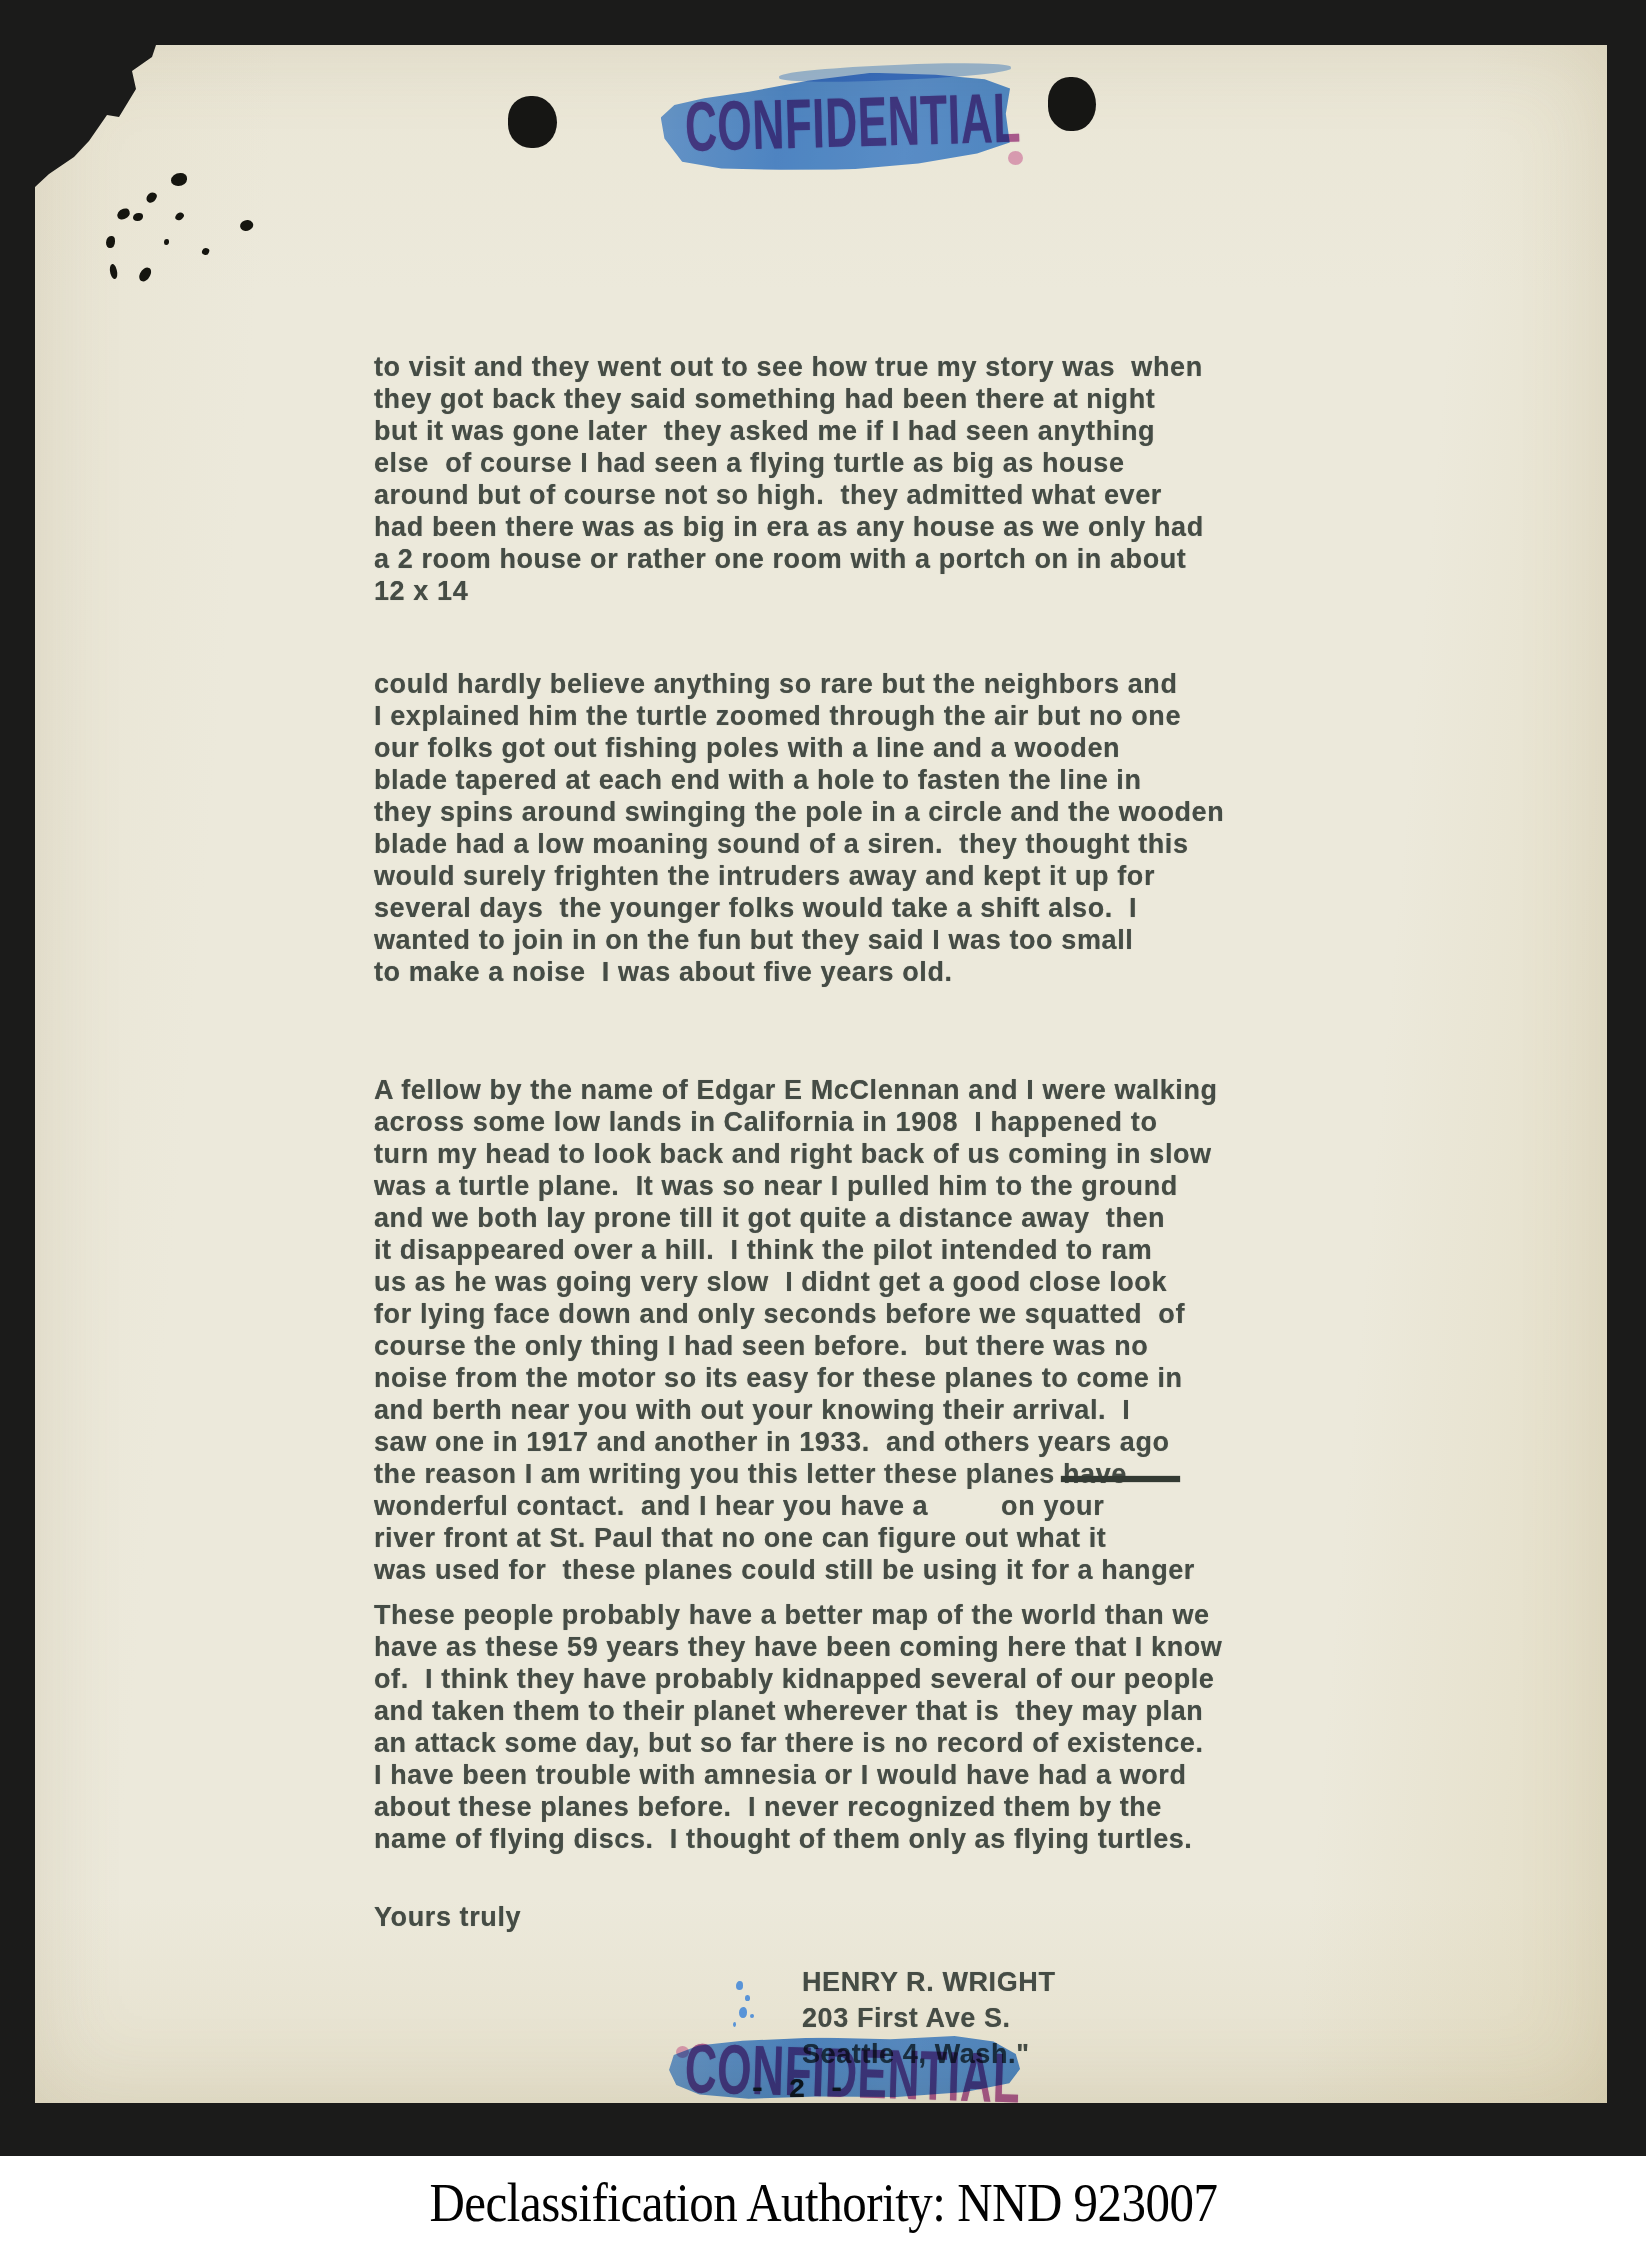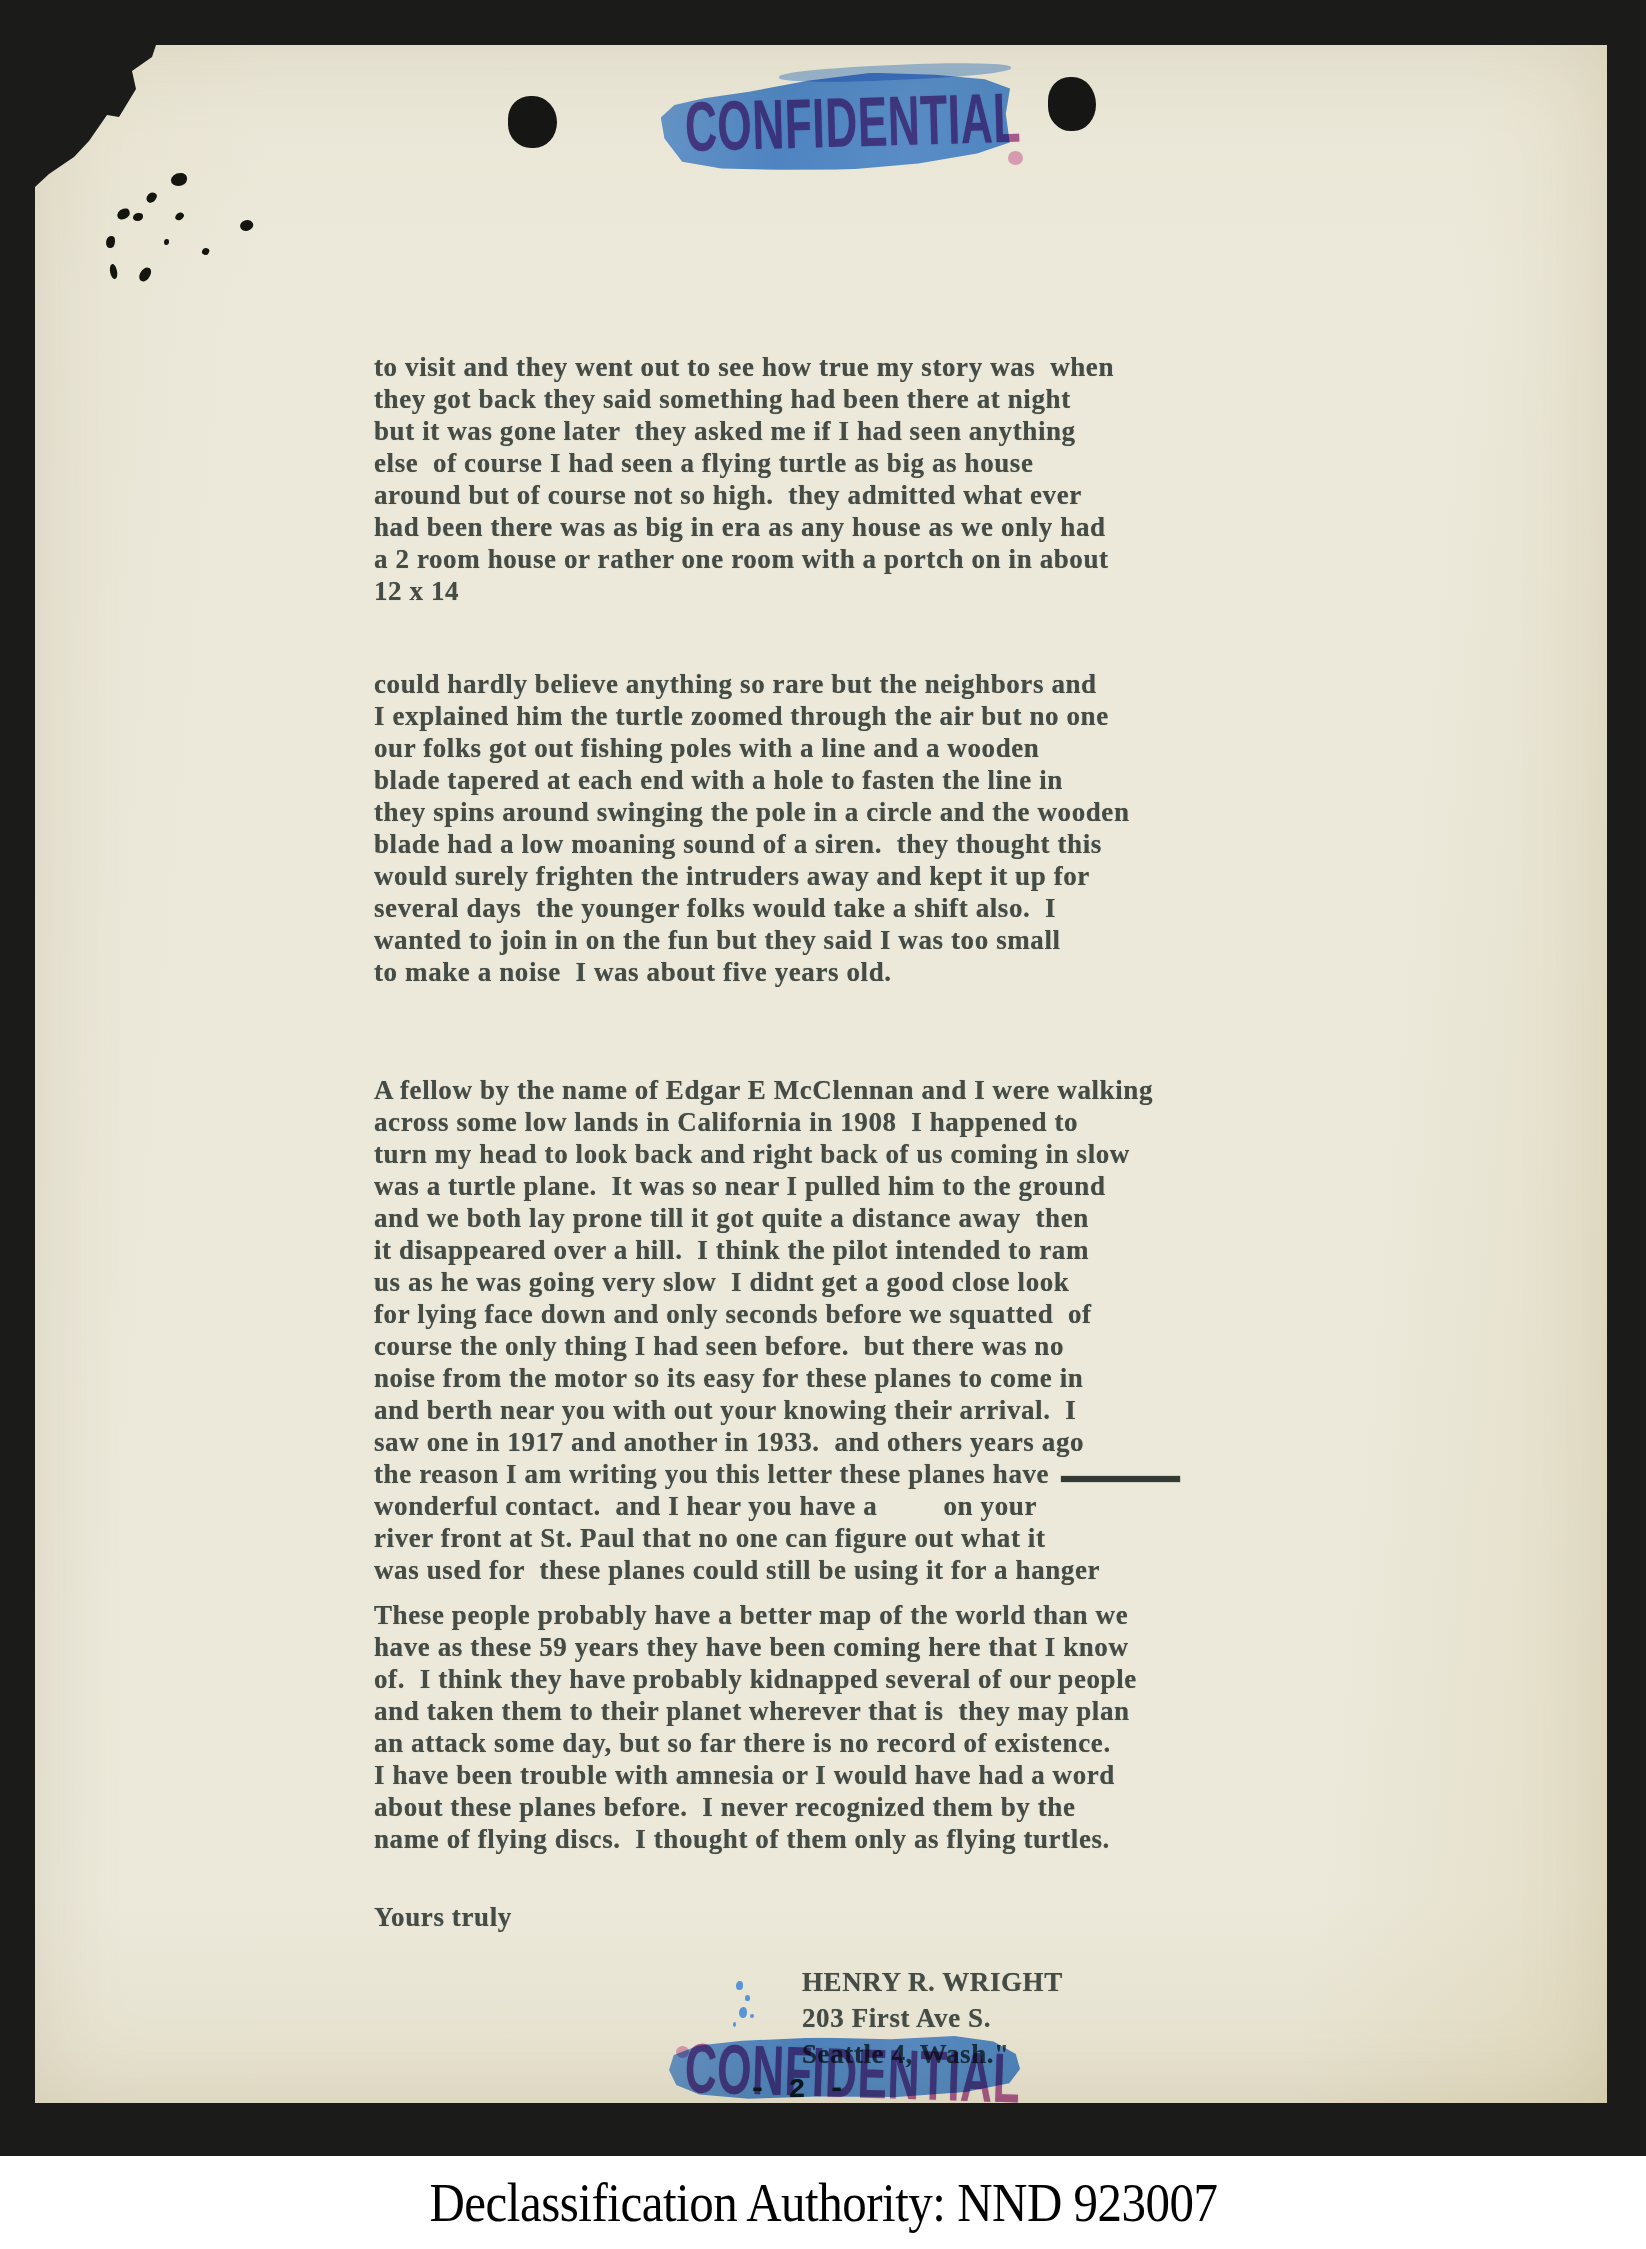--- a/index.html
+++ b/index.html
@@ -19,21 +19,21 @@
     box-shadow:inset 0 0 89px rgba(135,120,80,.16);
     clip-path:polygon(121px 0, 1572px 0, 1572px 2058px, 0 2058px, 0 142px, 14px 129px, 39px 112px, 54px 96px, 72px 70px, 84px 72px, 101px 44px, 97px 26px, 117px 12px);
   }
   
   .speck{position:absolute;background:#15150f;border-radius:60% 40% 55% 45%;}
   
   .punch{position:absolute;background:#161614;border-radius:48% 52% 50% 50%/46% 54% 52% 48%;}
   
   .typed{
     position:absolute;
-    font-family:Liberation Serif, serif;
+    font-family:Liberation Sans, sans-serif;
     font-weight:700;
     font-size:27px;
     letter-spacing:0.6px;
     color:#454c45;
     text-shadow:0 0 0.7px rgba(62,70,62,.55);
   }
   .para{line-height:32px;}
   .tline{white-space:pre;}
   .sig{line-height:36px;}
   .blank-underline{

